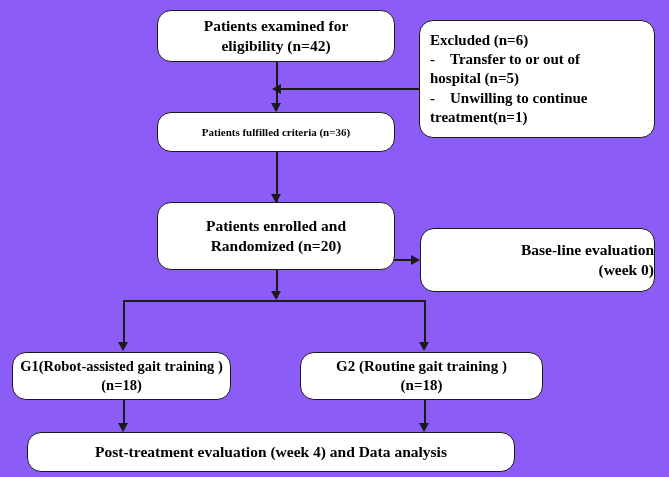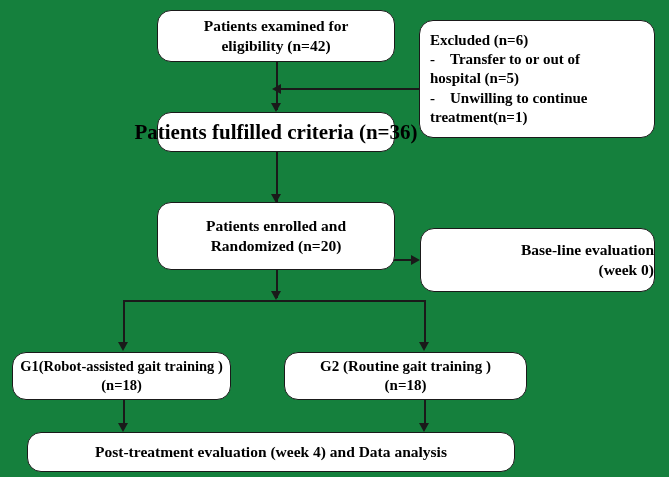--- a/index.html
+++ b/index.html
@@ -4,21 +4,21 @@
 <style>
   html, body {
     margin: 0;
     padding: 0;
     background: #ffffff;
   }
   #canvas {
     position: relative;
     width: 669px;
     height: 477px;
-    background: #15803d;
+    background: #8b5cf6;
     font-family: "Liberation Serif", "DejaVu Serif", serif;
     overflow: hidden;
   }
   .box {
     position: absolute;
     box-sizing: border-box;
     border: 1.6px solid #1a1a1a;
     border-radius: 14px;
     background: #ffffff;
     display: flex;
@@ -38,25 +38,25 @@
     padding-left: 10px;
     justify-content: center;
   }
   .box.left-align .ln { white-space: nowrap; }
   .bullet-row { display: block; white-space: nowrap; }
   .bullet-row .dash { display: inline-block; width: 20px; }
 
   
   #box-screened   { left:157px; top:10px;  width:238px; height:52px;  font-size:15.5px; }
   #box-excluded   { left:419px; top:20px;  width:236px; height:118px; font-size:15px; }
-  #box-fulfilled  { left:157px; top:112px; width:238px; height:40px;  font-size:21px; }
+  #box-fulfilled  { left:157px; top:112px; width:238px; height:40px;  font-size:11px; }
   #box-enrolled   { left:157px; top:202px; width:238px; height:68px;  font-size:15.5px; }
   #box-baseline   { left:420px; top:228px; width:235px; height:64px;  font-size:15.5px;align-items:flex-end; }
   #box-g1         { left:12px;  top:352px; width:219px; height:48px;  font-size:14.5px; }
-  #box-g2         { left:284px; top:352px; width:243px; height:48px;  font-size:15px; }
+  #box-g2         { left:300px; top:352px; width:243px; height:48px;  font-size:15px; }
   #box-post       { left:27px;  top:432px; width:488px; height:40px;  font-size:15.5px; }
 
   
   .line-v, .line-h {
     position: absolute;
     background: #1a1a1a;
     z-index: 1;
   }
   .line-v { width: 1.6px; }
   .line-h { height: 1.6px; }

